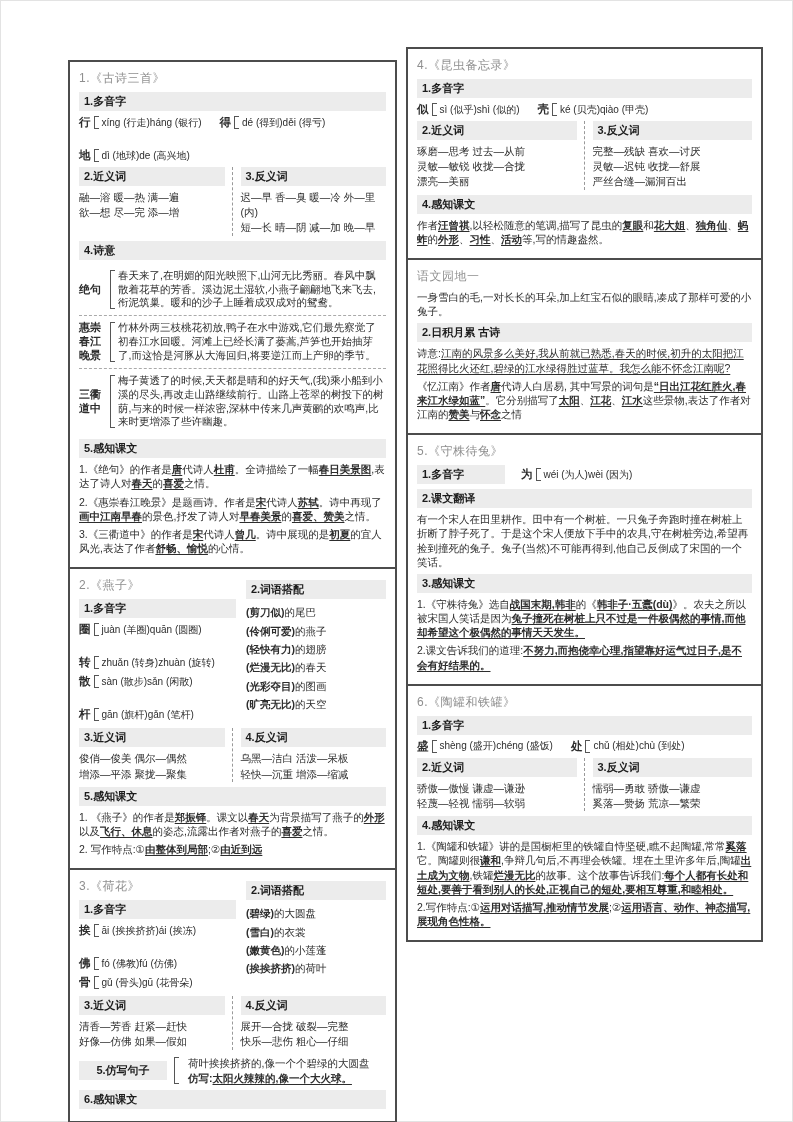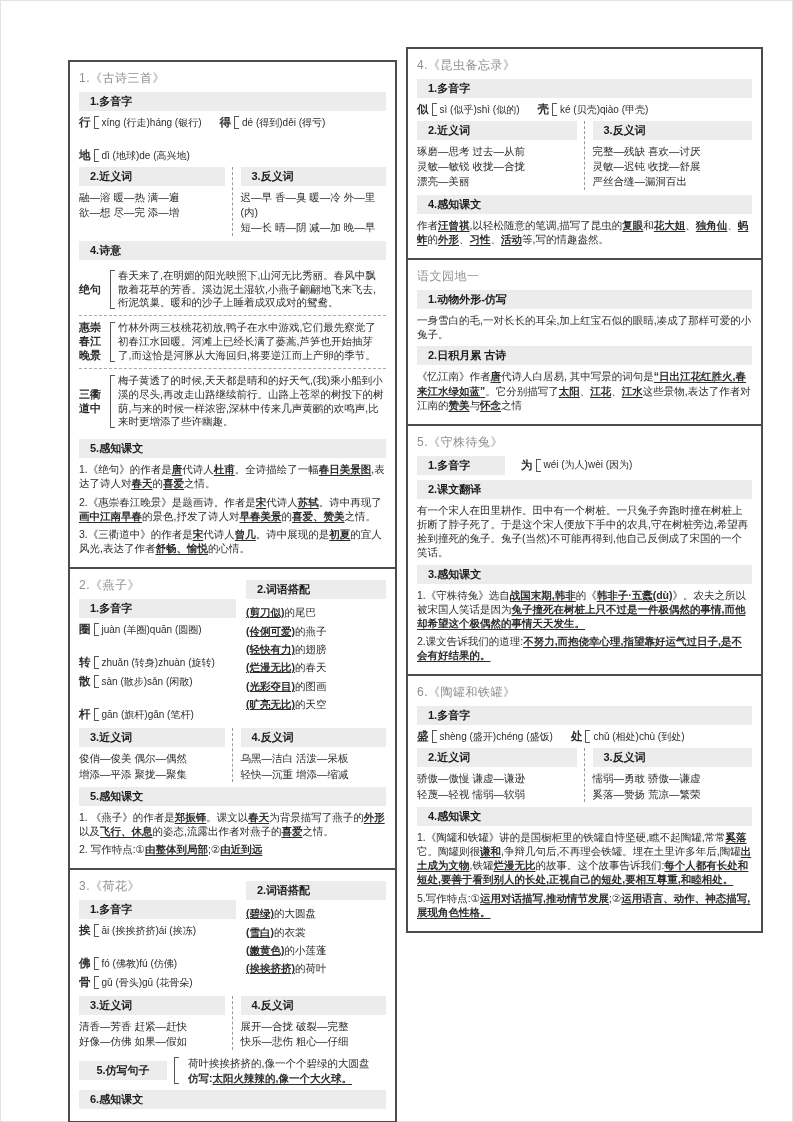--- a/index.html
+++ b/index.html
@@ -8,21 +8,21 @@
   .page-edge { position:absolute; inset:0; border:1px solid #e3e3e3; pointer-events:none; }
 
   .col { position:absolute; border:2px solid #4c4c4c; background:#fff; }
   .col-left  { left:68px;  top:60px; width:329px; }
   .col-right { left:406px; top:47px; width:357px; }
 
   .sec { padding:6px 9px 8px; }
   .sec + .sec { border-top:2.5px solid #4c4c4c; }
 
   .sec-title { color:#8f8f8f; font-size:12px; letter-spacing:.5px; margin:2px 0 5px; }
-  .hbar { background:#ececec; color:#1c1c1c; font-weight:700; font-size:11px; padding:2px 11px; margin:5px 0 4px; }
+  .hbar { background:#ececec; color:#1c1c1c; font-weight:700; font-size:11px; padding:2px 5px; margin:5px 0 4px; }
   .hbar.w90 { width:88px; flex-shrink:0; margin:0; }
 
   .para { font-size:10.5px; line-height:1.35; margin:3px 0 4px; }
   .para span.b  { font-weight:700; }
   .para span.bu { font-weight:700; text-decoration:underline; text-underline-offset:2px; }
   .para span.u  { text-decoration:underline; text-underline-offset:2px; }
 
   
   .pyrow { display:flex; gap:18px; margin:4px 0 2px; flex-wrap:wrap; }
   .pyent { display:flex; align-items:center; }
@@ -43,21 +43,21 @@
   .srow { display:flex; align-items:stretch; padding:5px 0; }
   .srow + .srow { border-top:1px dashed #aaa; }
   .slabel { font-weight:700; font-size:11px; width:30px; flex-shrink:0; display:flex; flex-direction:column; justify-content:center; line-height:1.25; }
   .stext { font-size:10.5px; line-height:1.32; flex:1; }
 
   
   .two { display:flex; gap:10px; }
   .tleft { flex:1.12; min-width:0; }
   .tright { flex:1; min-width:0; }
   .dapei-item { font-size:10.5px; line-height:1.75; }
-  .dapei-item span.b { font-weight:700;text-decoration:underline; }
+  .dapei-item span.b { font-weight:700; }
 
   
   .fangxie { display:flex; align-items:stretch; gap:6px; margin-top:6px; }
   .fangxie .hbar { align-self:center;text-align:center; }
   .fx-lines { font-size:10.5px; line-height:1.45; }
   .fx-lines .para { margin:0; }
 
   .s5row { display:flex; align-items:center; gap:16px; margin:2px 0 4px; }
 </style>
 </head>
@@ -329,23 +329,23 @@
             <div>严丝合缝—漏洞百出</div>
           </div>
       </div>
     </div>
     <div class="hbar">4.感知课文</div>
     <div class="para"><span>作者</span><span class="bu">汪曾祺</span><span>,以轻松随意的笔调,描写了昆虫的</span><span class="bu">复眼</span><span>和</span><span class="bu">花大姐</span><span>、</span><span class="bu">独角仙</span><span>、</span><span class="bu">蚂蚱</span><span>的</span><span class="bu">外形</span><span>、</span><span class="bu">习性</span><span>、</span><span class="bu">活动</span><span>等,写的情趣盎然。</span></div>
   </section>
 
   <section class="sec">
     <div class="sec-title">语文园地一</div>
-    <div class="hbar">1.动物外形-仿写</div>
     <div class="para">一身雪白的毛,一对长长的耳朵,加上红宝石似的眼睛,凑成了那样可爱的小兔子。</div>
     <div class="hbar">2.日积月累 古诗</div>
+    <div class="para"><span>诗意:</span><span class="u">江南的风景多么美好,我从前就已熟悉,春天的时候,初升的太阳把江花照得比火还红,碧绿的江水绿得胜过蓝草。我怎么能不怀念江南呢?</span></div>
     <div class="para"><span>《忆江南》作者</span><span class="bu">唐</span><span>代诗人白居易, 其中写景的词句是</span><span class="bu">“日出江花红胜火,春来江水绿如蓝”</span><span>。它分别描写了</span><span class="bu">太阳</span><span>、</span><span class="bu">江花</span><span>、</span><span class="bu">江水</span><span>这些景物,表达了作者对江南的</span><span class="bu">赞美</span><span>与</span><span class="bu">怀念</span><span>之情</span></div>
   </section>
 
   <section class="sec">
     <div class="sec-title">5.《守株待兔》</div>
     <div class="s5row">
       <div class="hbar w90">1.多音字</div>
       <div class="pyent">
         <span class="pych">为</span>
         <span class="brk"></span>
@@ -394,15 +394,15 @@
       <div class="wc wc2">
         <div class="hbar">3.反义词</div>
         <div class="wlines">
             <div>懦弱—勇敢 骄傲—谦虚</div>
             <div>奚落—赞扬 荒凉—繁荣</div>
           </div>
       </div>
     </div>
     <div class="hbar">4.感知课文</div>
     <div class="para"><span>1.《陶罐和铁罐》讲的是国橱柜里的铁罐自恃坚硬,瞧不起陶罐,常常</span><span class="bu">奚落</span><span>它。陶罐则很</span><span class="bu">谦和</span><span>,争辩几句后,不再理会铁罐。埋在土里许多年后,陶罐</span><span class="bu">出土成为文物</span><span>,铁罐</span><span class="bu">烂漫无比</span><span>的故事。这个故事告诉我们:</span><span class="bu">每个人都有长处和短处,要善于看到别人的长处,正视自己的短处,要相互尊重,和睦相处。</span></div>
-    <div class="para"><span>5.写作特点:①</span><span class="bu">运用对话描写,推动情节发展</span><span>;②</span><span class="bu">运用语言、动作、神态描写,展现角色性格。</span></div>
+    <div class="para"><span>2.写作特点:①</span><span class="bu">运用对话描写,推动情节发展</span><span>;②</span><span class="bu">运用语言、动作、神态描写,展现角色性格。</span></div>
   </section>
 </div>
 
 </body></html>

